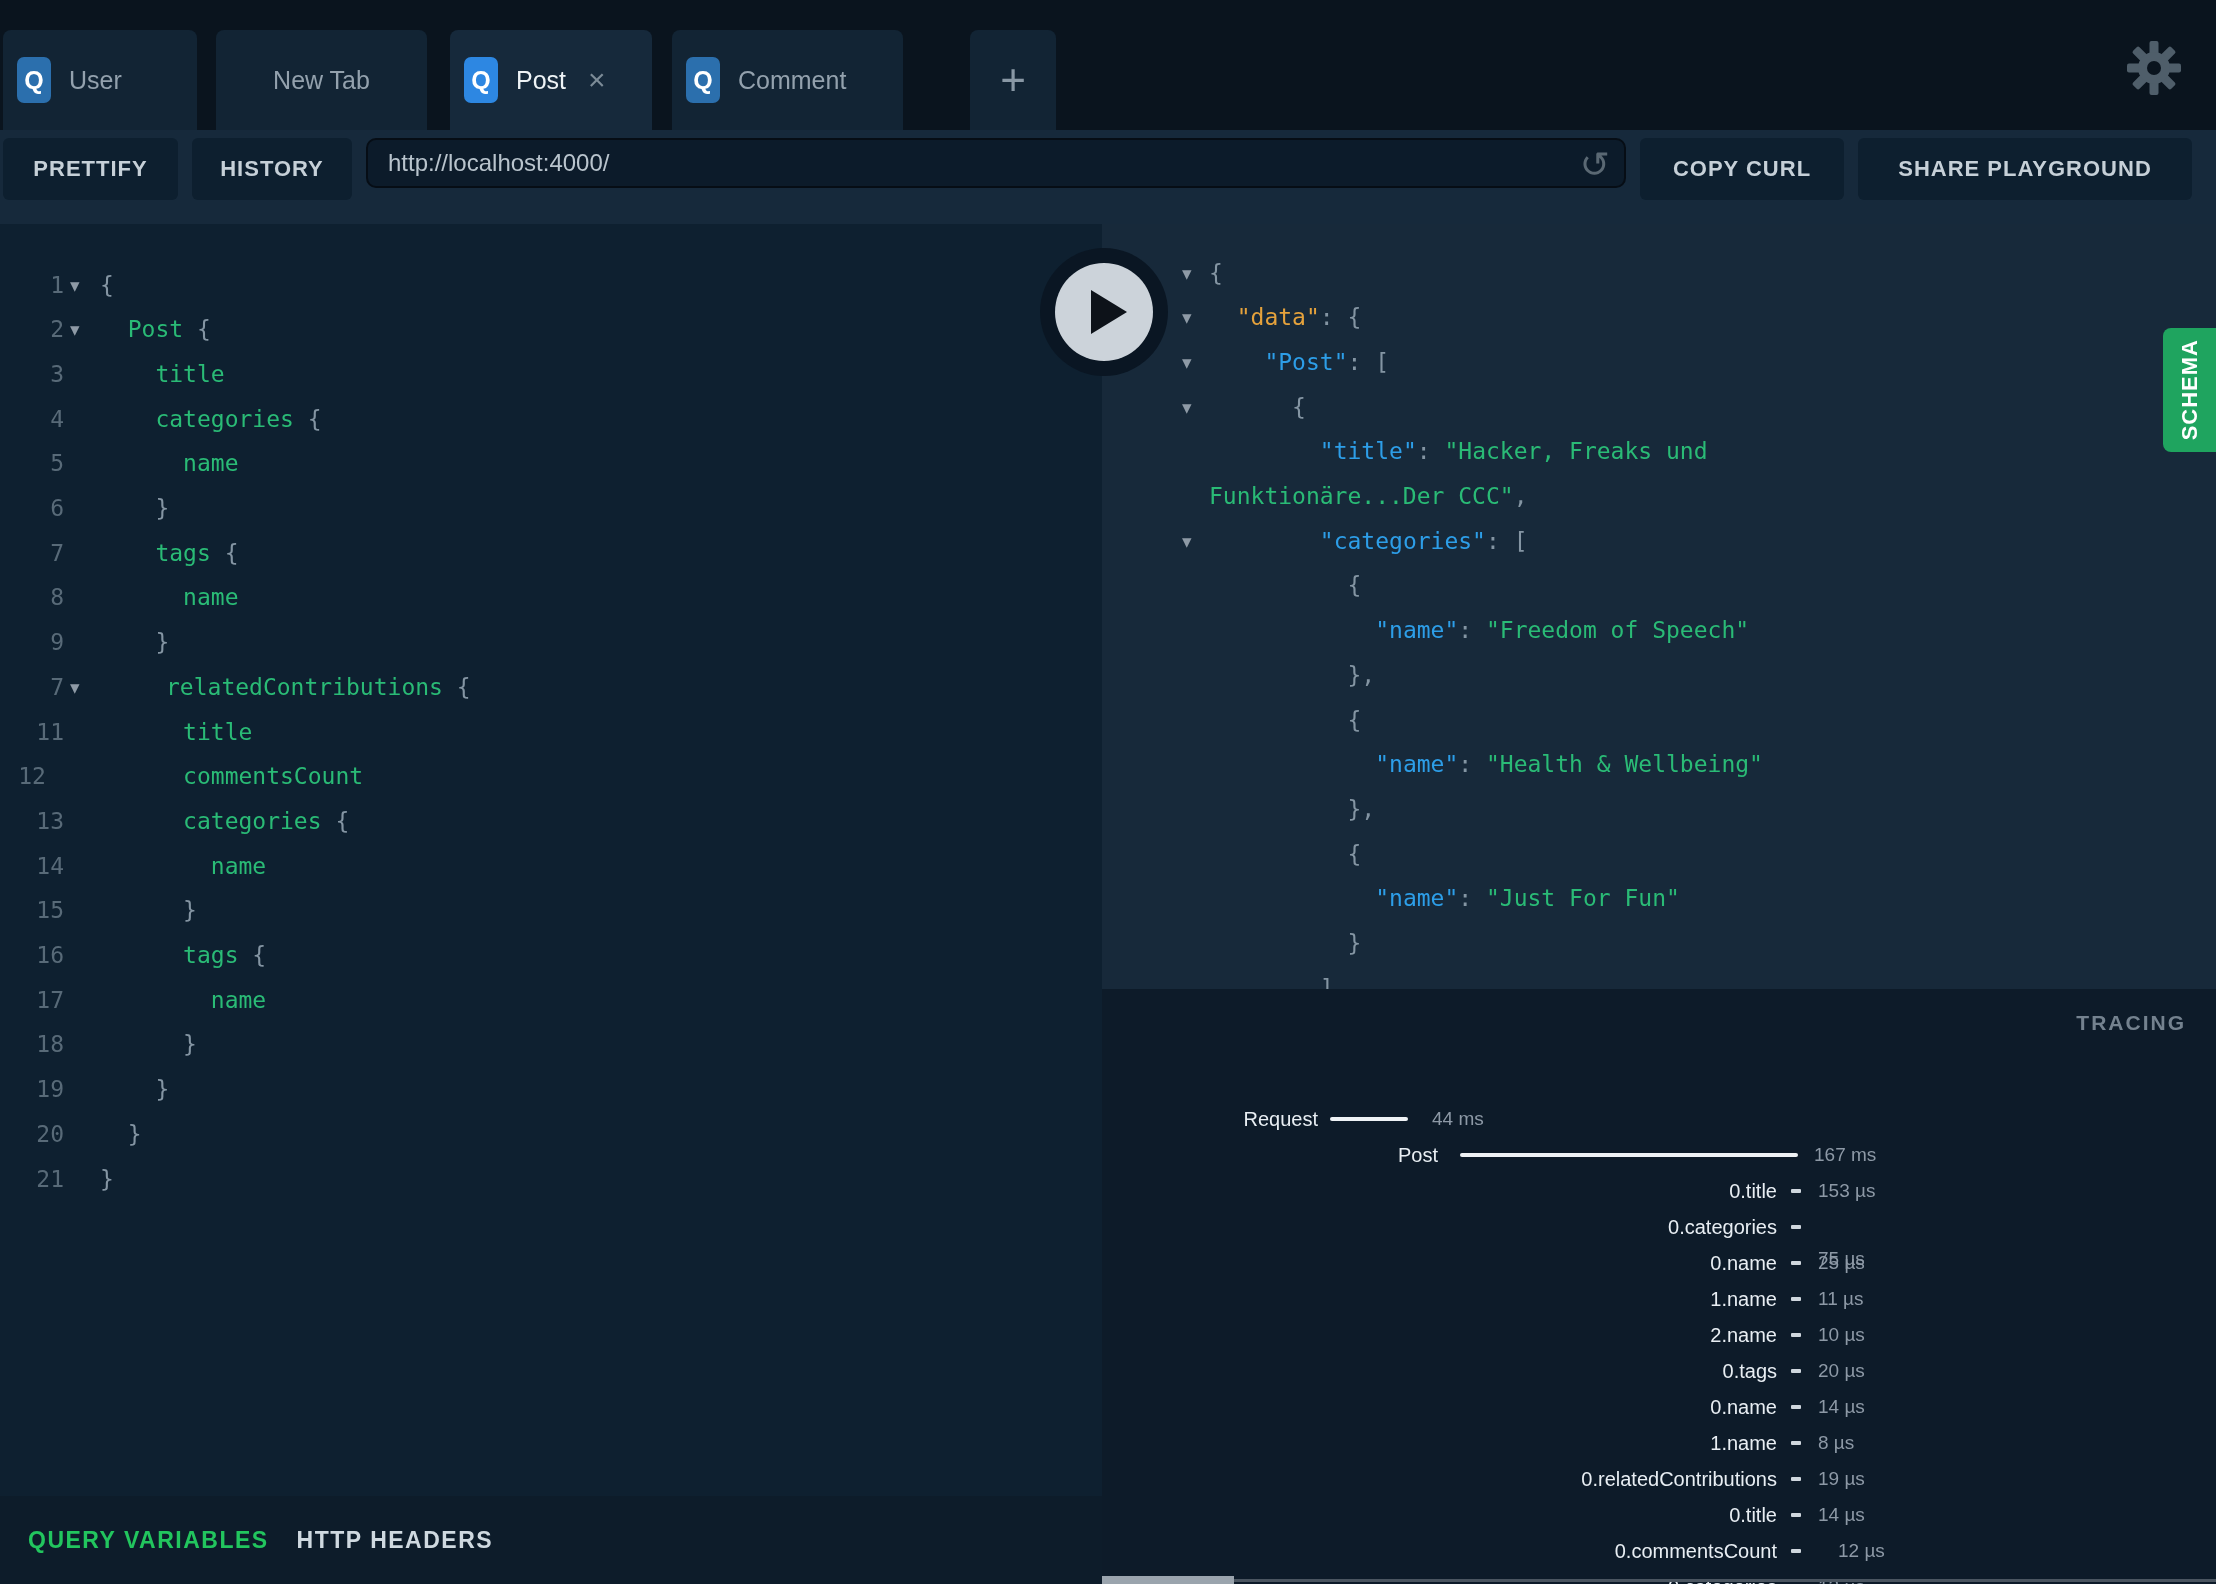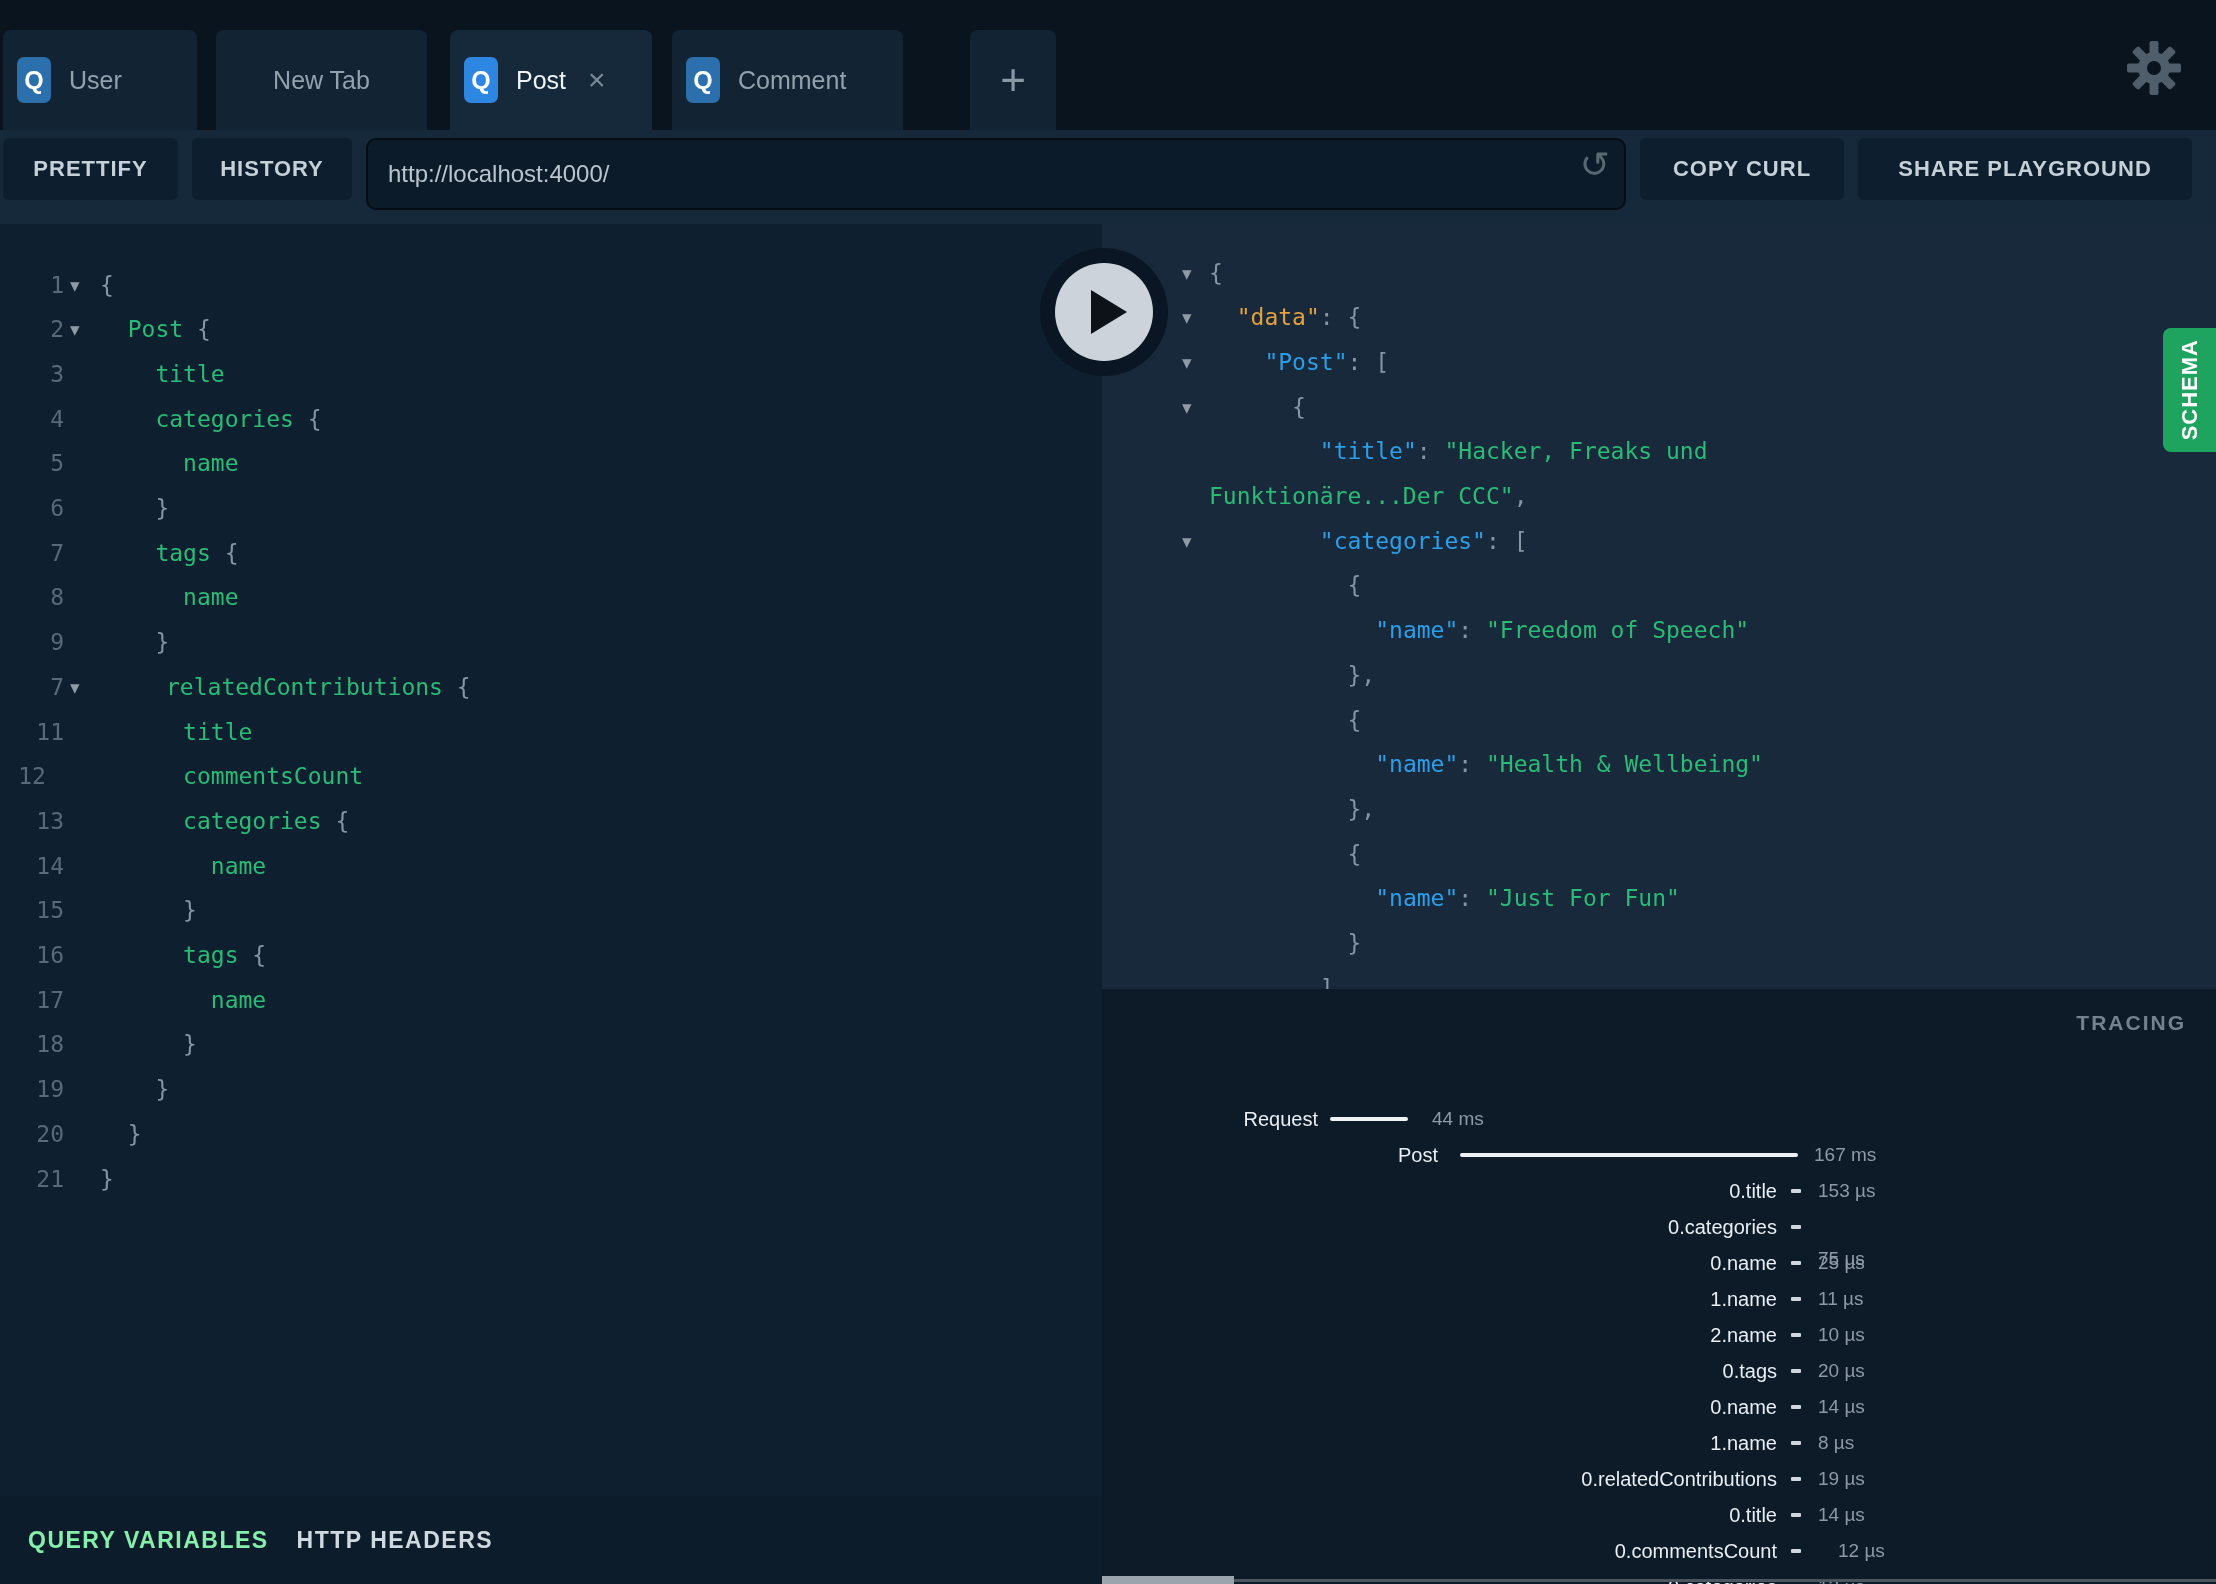--- a/index.html
+++ b/index.html
@@ -16,21 +16,21 @@
   .tab.active .qbadge{background:#2d87e2;}
   .tab-label{margin-left:18px;white-space:nowrap;}
   .tab-close{margin-left:22px;color:#7c8b97;font-size:30px;line-height:1;}
   .tab-plus{position:absolute;top:30px;height:100px;background:#122434;border-radius:8px 8px 0 0;
             display:flex;align-items:center;justify-content:center;color:#8998a5;font-size:44px;font-weight:300;}
   
   #toolbar{position:absolute;left:0;top:130px;width:2216px;height:94px;background:#16293b;}
   .tbtn{position:absolute;top:8px;height:62px;background:#0d1f2f;border-radius:6px;
         display:flex;align-items:center;justify-content:center;color:#c6d0d8;
         font-size:22px;font-weight:bold;letter-spacing:1px;}
-  #urlbar{position:absolute;left:366px;top:8px;width:1260px;height:72px;background:#0c1b2a;
+  #urlbar{position:absolute;left:366px;top:8px;width:1260px;height:50px;background:#0c1b2a;
           border:2px solid #060d15;border-radius:10px;box-sizing:border-box;
           display:flex;align-items:center;}
   #urltext{margin-left:20px;color:#b9c4cd;font-size:24px;}
   #refresh{position:absolute;right:14px;top:4px;color:#5a6873;font-size:36px;}
   
   #editor{position:absolute;left:0;top:224px;width:1102px;height:1272px;background:#0e2030;}
   #response{position:absolute;left:1102px;top:224px;width:1114px;height:765px;background:#17293a;overflow:hidden;}
   #tracing{position:absolute;left:1102px;top:989px;width:1114px;height:595px;background:#0d1b29;overflow:hidden;}
   #footer{position:absolute;left:0;top:1496px;width:1102px;height:88px;background:#0d1c2a;
           display:flex;align-items:center;}
@@ -62,21 +62,21 @@
                  font-size:21px;letter-spacing:2px;}
   .trow{position:absolute;left:0;width:1114px;height:36px;line-height:36px;}
   .trow .tlabel{position:absolute;color:#e8eef3;font-size:20px;white-space:nowrap;}
   .trow .tbar{position:absolute;top:16px;height:4px;background:#eef2f5;border-radius:2px;}
   .trow .tdash{position:absolute;top:16px;height:4px;width:10px;background:#cfd7de;border-radius:1px;}
   .trow .ttime{position:absolute;color:#8d99a6;font-size:19px;white-space:nowrap;}
   #hscroll-track{position:absolute;left:0;bottom:2px;width:1114px;height:3px;background:#4a5560;}
   #hscroll-thumb{position:absolute;left:0;bottom:0;width:132px;height:8px;background:#9aa4ad;}
   
   .ftab{font-weight:bold;font-size:23px;letter-spacing:1.5px;white-space:nowrap;}
-  #ftab-qv{color:#86efac;margin-left:28px;}
+  #ftab-qv{color:#22c55e;margin-left:28px;}
   #ftab-hh{color:#cfd9e0;margin-left:28px;}
   
   #gear{position:absolute;left:2126px;top:40px;width:56px;height:56px;}
 </style>
 </head>
 <body>
 
 <div id="app">
 
   <div id="tabbar">

